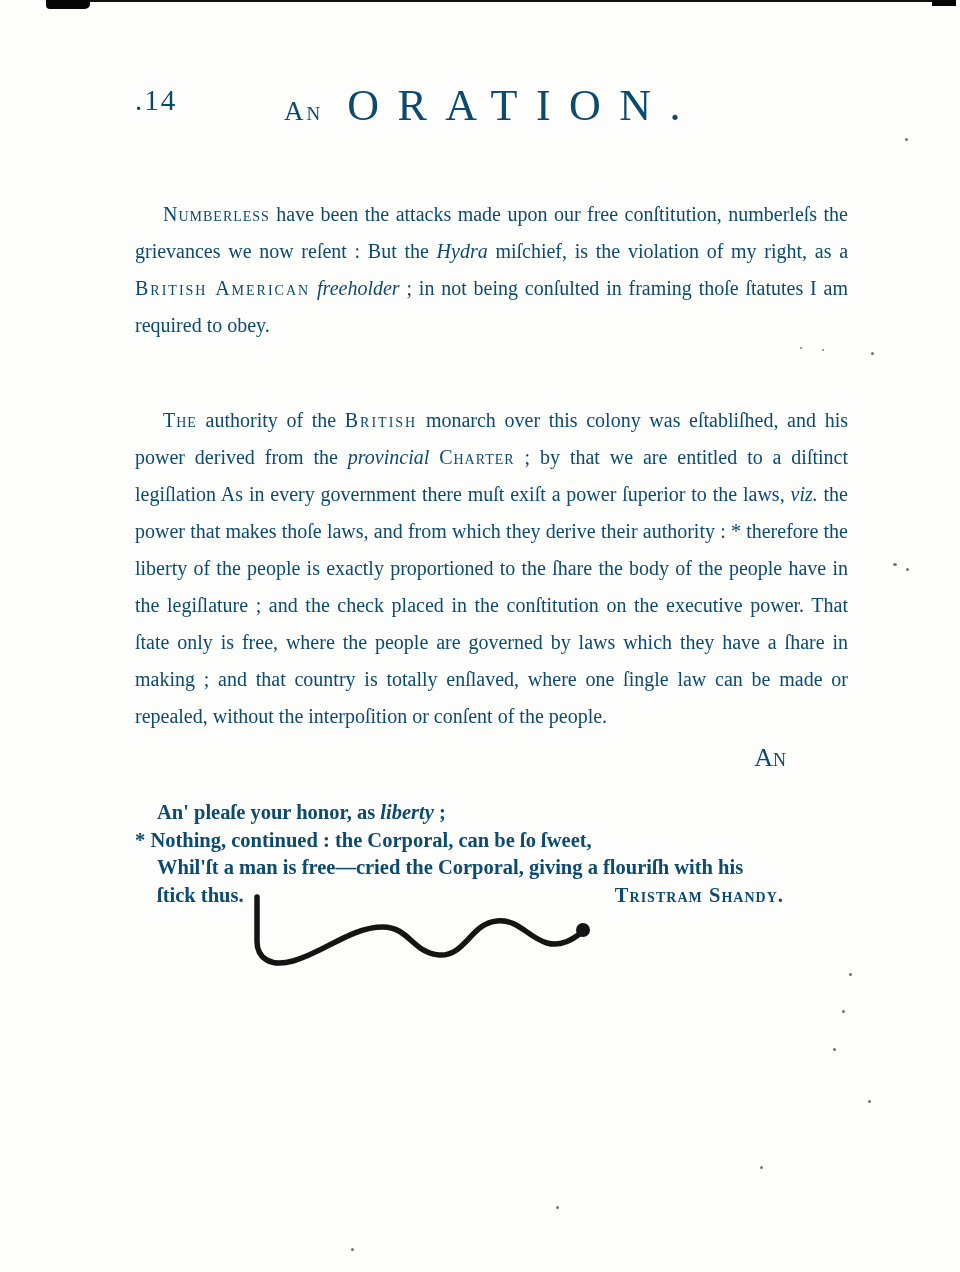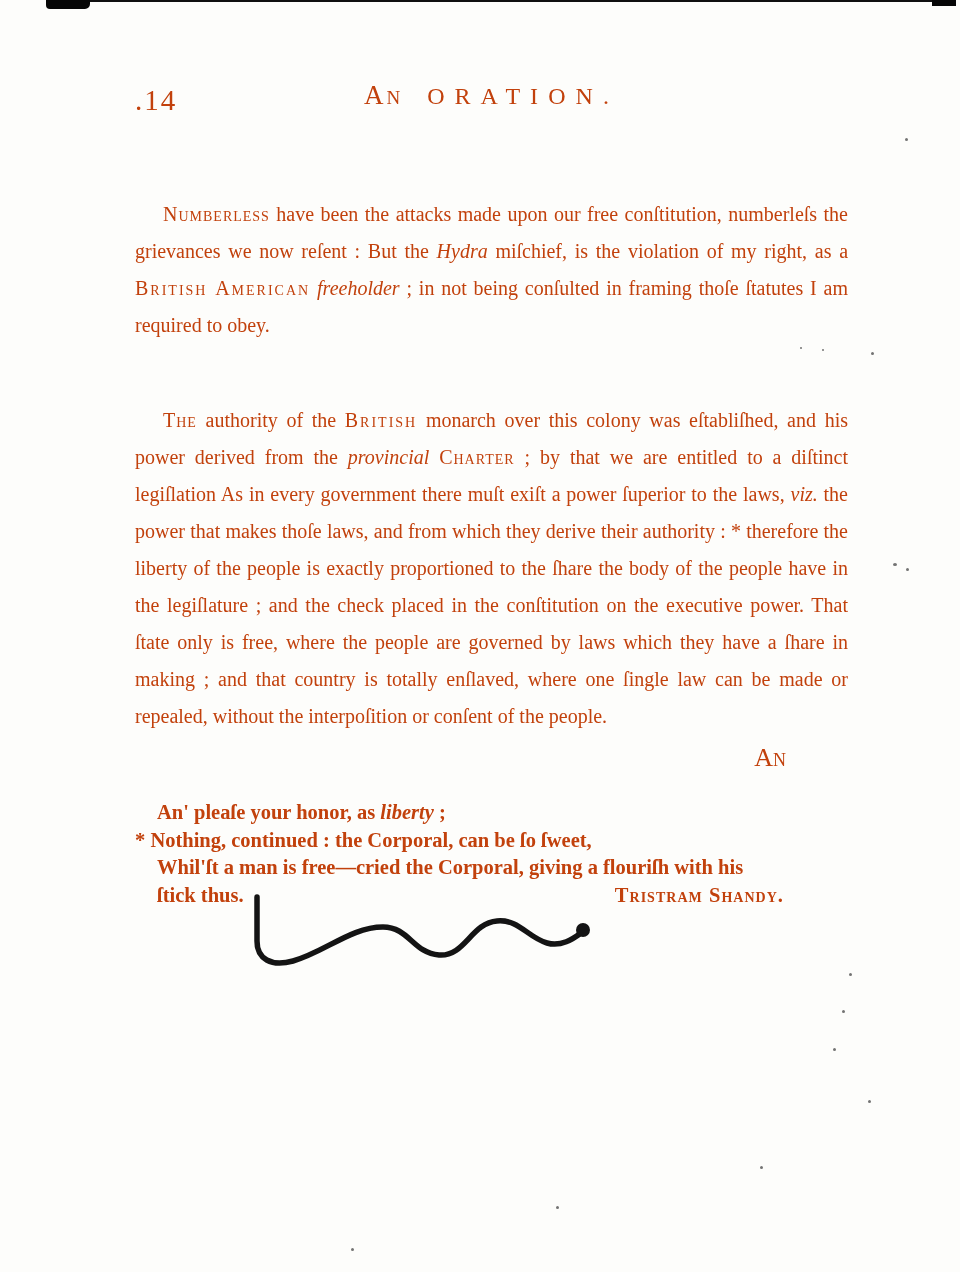--- a/index.html
+++ b/index.html
@@ -3,40 +3,40 @@
 <meta charset="utf-8">
 <style>
   html, body { margin: 0; padding: 0; background: #ffffff; }
   .page {
     position: relative;
     width: 960px;
     height: 1272px;
     background: #fdfdfb;
     overflow: hidden;
     font-family: "Liberation Serif", "DejaVu Serif", serif;
-    color: #c2410c;
+    color: #0c4a6e;
   }
   .content {
     position: absolute;
     left: 135px;
     top: 0;
     width: 713px;
   }
   
   .page-header { position: relative; padding-top: 80px; height: 52px; }
   .pageno {
     position: absolute; left: 0; top: 84px;
     font-size: 29px; letter-spacing: 2px;
   }
   .title { display: block; text-align: center; white-space: nowrap; }
   .title-an {
     font-variant: small-caps; font-size: 27px;
     letter-spacing: 3px; margin-right: 24px;
   }
-  .title-main { font-size: 24px; letter-spacing: 0.42em; }
+  .title-main { font-size: 44px; letter-spacing: 0.42em; }
   
   .body-para {
     font-size: 20px; line-height: 37px;
     text-align: justify; text-indent: 28px;
     margin: 0;
   }
   .para-1 { margin-top: 64px; }
   .para-2 { margin-top: 58px; }
   .seg-sc  { font-variant: small-caps; letter-spacing: 0.05em; }
   .seg-scw { font-variant: small-caps; letter-spacing: 0.1em; }

